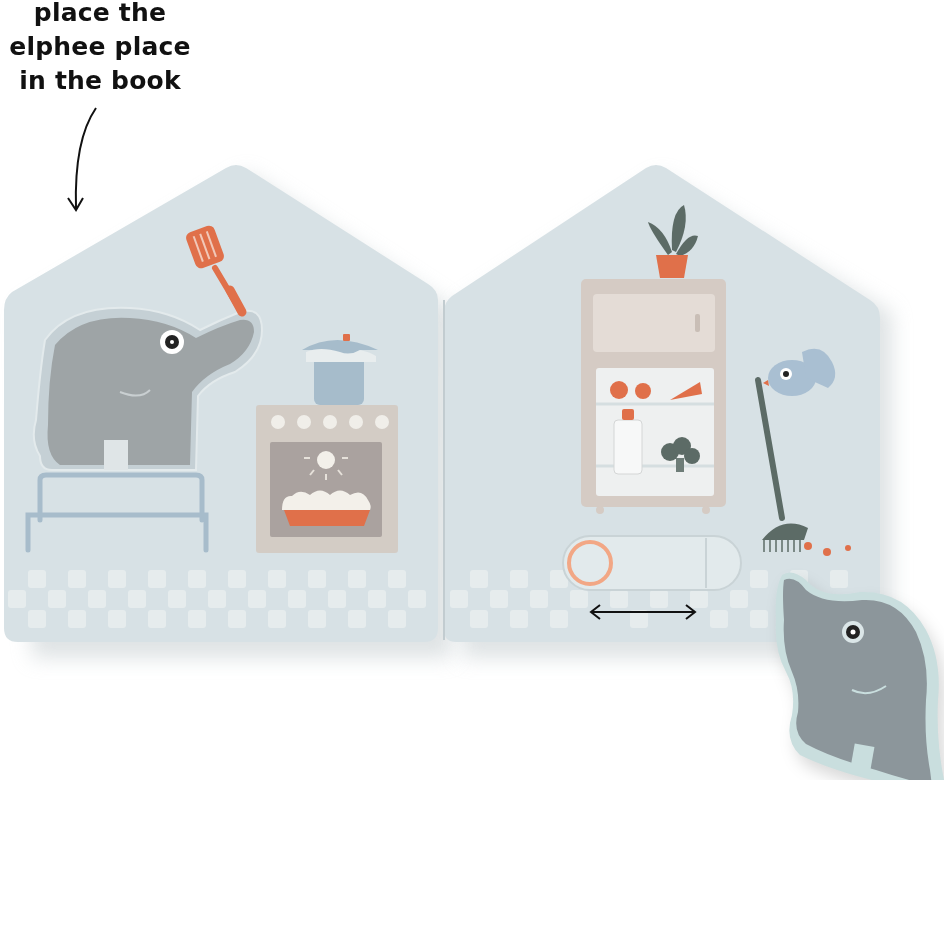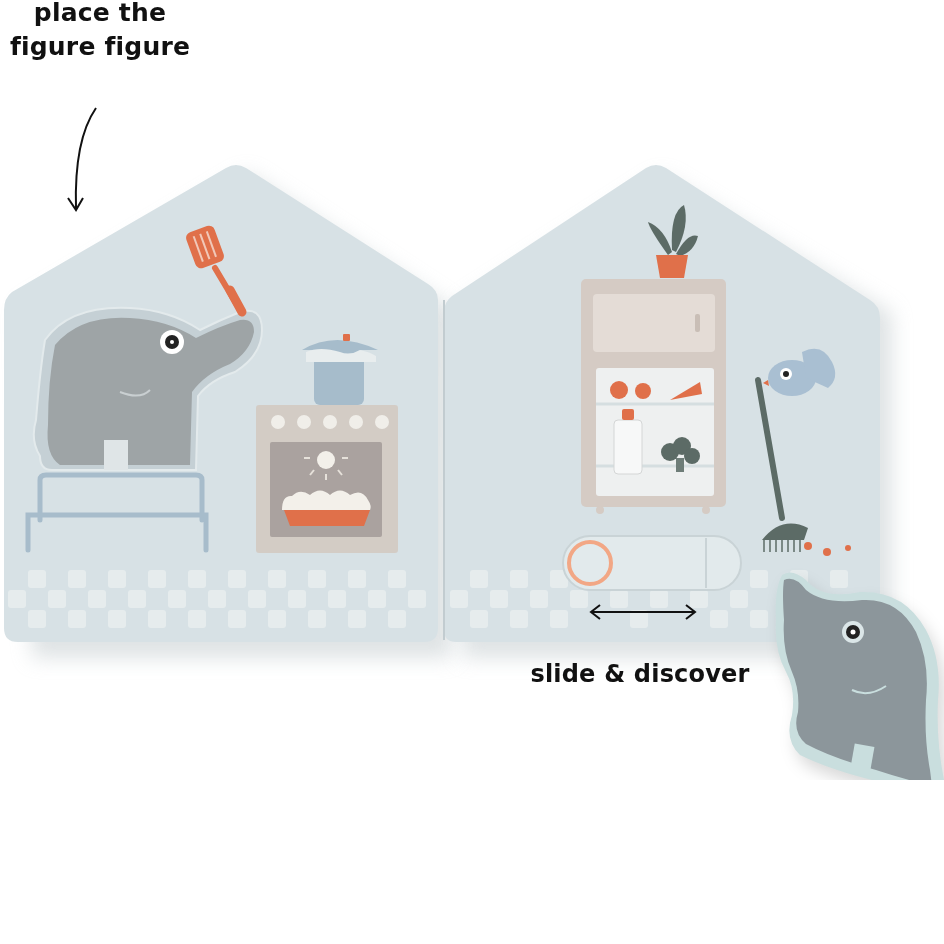--- a/index.html
+++ b/index.html
@@ -224,18 +224,18 @@
       <path d="M68 198 L76 210 L83 198"></path>
     </g>
     <g stroke="#111" stroke-width="2" fill="none">
       <path d="M764 892 Q820 874 846 830"></path>
       <path d="M834 834 L847 827 L848 841"></path>
     </g>
   </svg>
 
   <div class="label" id="lbl-place">
     <div>place the</div>
-    <div>figure figure</div>
+    <div>elphee place</div>
+    <div>in the book</div>
   </div>
 
-  <div class="label" id="lbl-slide">slide &amp; discover</div>
 
 </div>
 
 </body></html>

